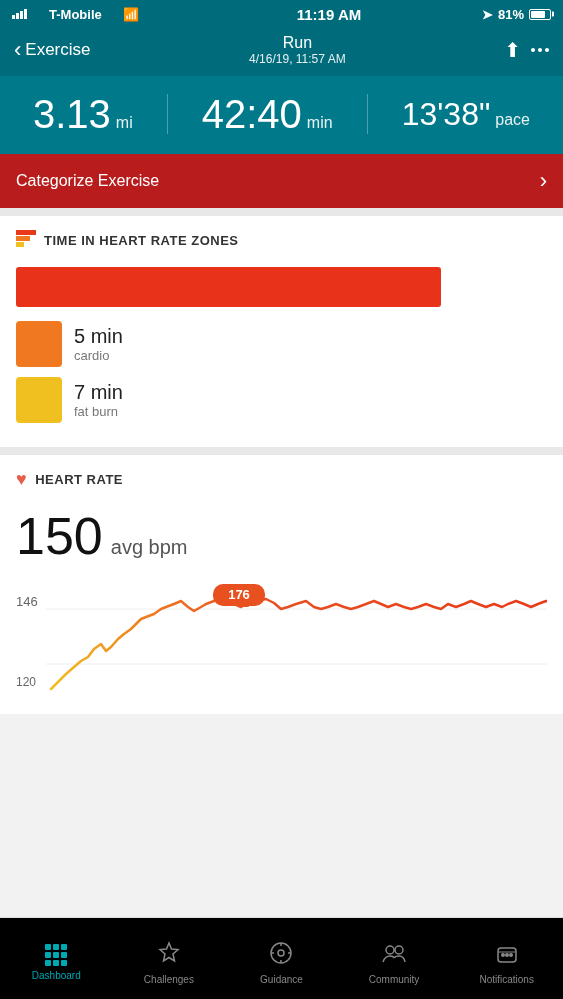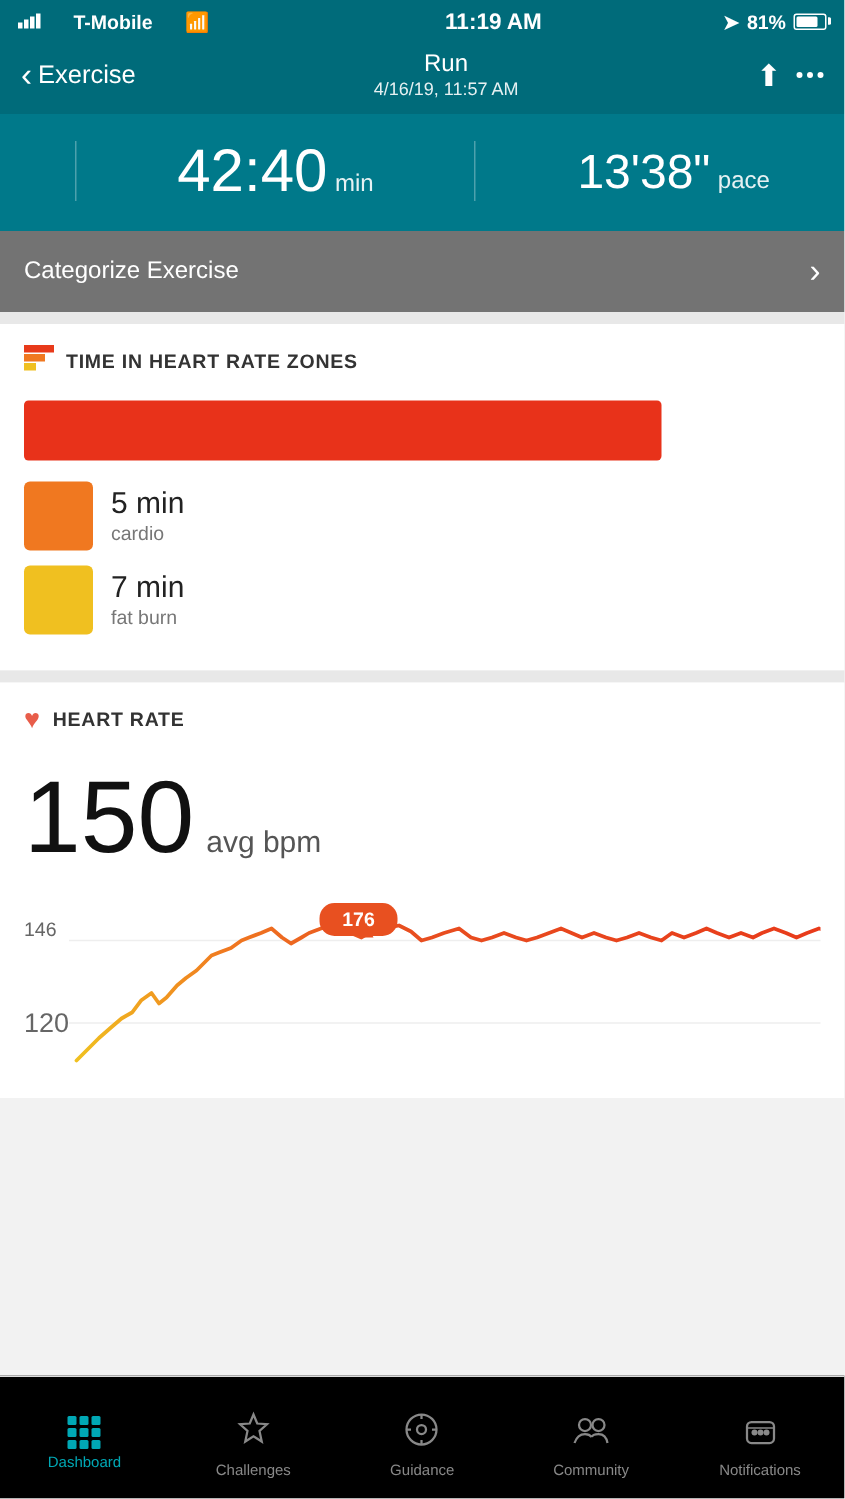--- a/index.html
+++ b/index.html
@@ -64,21 +64,21 @@
       align-items: center;
       padding: 18px 16px 20px;
     }
     .stat-item { text-align: center; display: flex; align-items: baseline; gap: 5px; }
     .stat-value { font-size: 40px; font-weight: 300; line-height: 1; }
     .stat-unit { font-size: 16px; font-weight: 400; opacity: 0.9; }
     .stat-divider { width: 1px; height: 40px; background: rgba(255,255,255,0.3); }
 
     
     .categorize-bar {
-      background: #737373;
+      background: #b91c1c;
       color: white;
       display: flex;
       align-items: center;
       justify-content: space-between;
       padding: 14px 16px;
       cursor: pointer;
     }
     .categorize-chevron { font-size: 22px; font-weight: 300; }
 
     
@@ -101,21 +101,21 @@
     .zone-info { min-width: 90px; }
     .zone-time { font-size: 20px; font-weight: 400; color: #222; }
     .zone-name { font-size: 13px; color: #777; }
 
     .zone-small-row { display: flex; align-items: center; gap: 12px; margin-bottom: 10px; }
     .zone-small-box { width: 46px; height: 46px; border-radius: 4px; flex-shrink: 0; }
     .zone-small-info .zone-time { font-size: 20px; }
 
     
     .hr-section { background: white; padding: 14px 16px 0; }
-    .avg-bpm { font-size: 68px; font-weight: 200; color: #111; }
+    .avg-bpm { font-size: 52px; font-weight: 200; color: #111; }
     .avg-bpm-unit { font-size: 20px; color: #555; font-weight: 400; }
 
     
     .chart-area { position: relative; width: 100%; height: 140px; overflow: hidden; }
 
     
     .tab-bar {
       position: absolute; bottom: 0; left: 0; right: 0;
       background: #000000;
       border-top: 1px solid #ddd;
@@ -173,20 +173,24 @@
     <span style="font-size:20px;cursor:pointer;">⬆</span>
     <div class="nav-more">
       <div class="nav-dot"></div>
       <div class="nav-dot"></div>
       <div class="nav-dot"></div>
     </div>
   </div>
 </div>
 
 <div class="stats-row">
+  <div class="stat-item">
+    <span class="stat-value">3.13</span>
+    <span class="stat-unit">mi</span>
+  </div>
   <div class="stat-divider"></div>
   <div class="stat-item">
     <span class="stat-value">42:40</span>
     <span class="stat-unit">min</span>
   </div>
   <div class="stat-divider"></div>
   <div class="stat-item">
     <span class="stat-value" style="font-size:32px;">13'38"</span>
     <span class="stat-unit">pace</span>
   </div>
@@ -243,21 +247,21 @@
     <span>HEART RATE</span>
   </div>
   <div style="display:flex; align-items:baseline; gap:8px; margin-bottom:8px;">
     <span class="avg-bpm">150</span>
     <span class="avg-bpm-unit">avg bpm</span>
   </div>
 
   <div class="chart-area">
 
     <div style="position:absolute; left:0; top:20px; font-size:13px; color:#666;">146</div>
-    <div style="position:absolute; left:0; bottom:39px; font-size:18px; color:#666;">120</div>
+    <div style="position:absolute; left:0; bottom:25px; font-size:12px; color:#666;">120</div>
 
     <svg width="520" height="130" viewBox="0 0 520 130" style="position:absolute; left:30px; top:5px;">
 
       <line x1="0" y1="30" x2="520" y2="30" stroke="#eee" stroke-width="1"></line>
       <line x1="0" y1="85" x2="520" y2="85" stroke="#eee" stroke-width="1"></line>
 
       <defs>
         <linearGradient id="hrGrad" x1="0%" y1="0%" x2="100%" y2="0%">
           <stop offset="0%" style="stop-color:#f0c020"></stop>
           <stop offset="20%" style="stop-color:#f07820"></stop>

